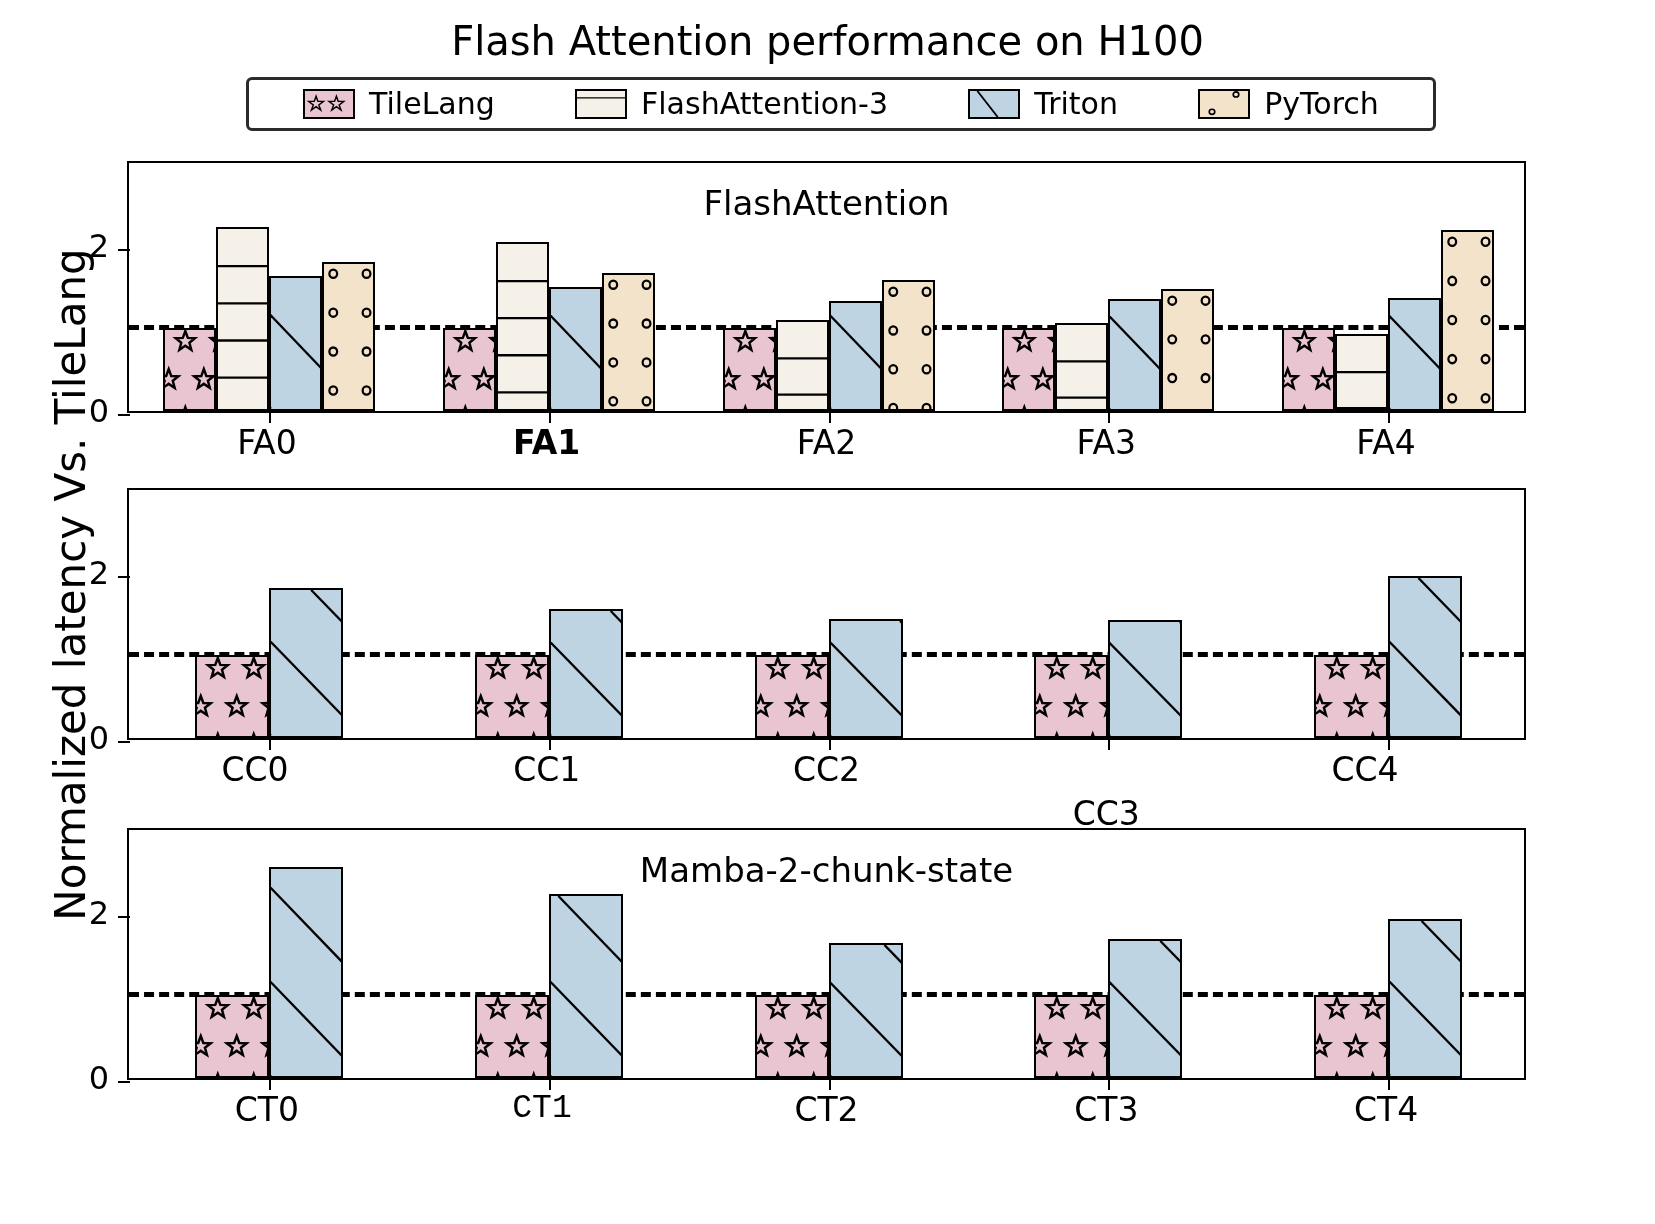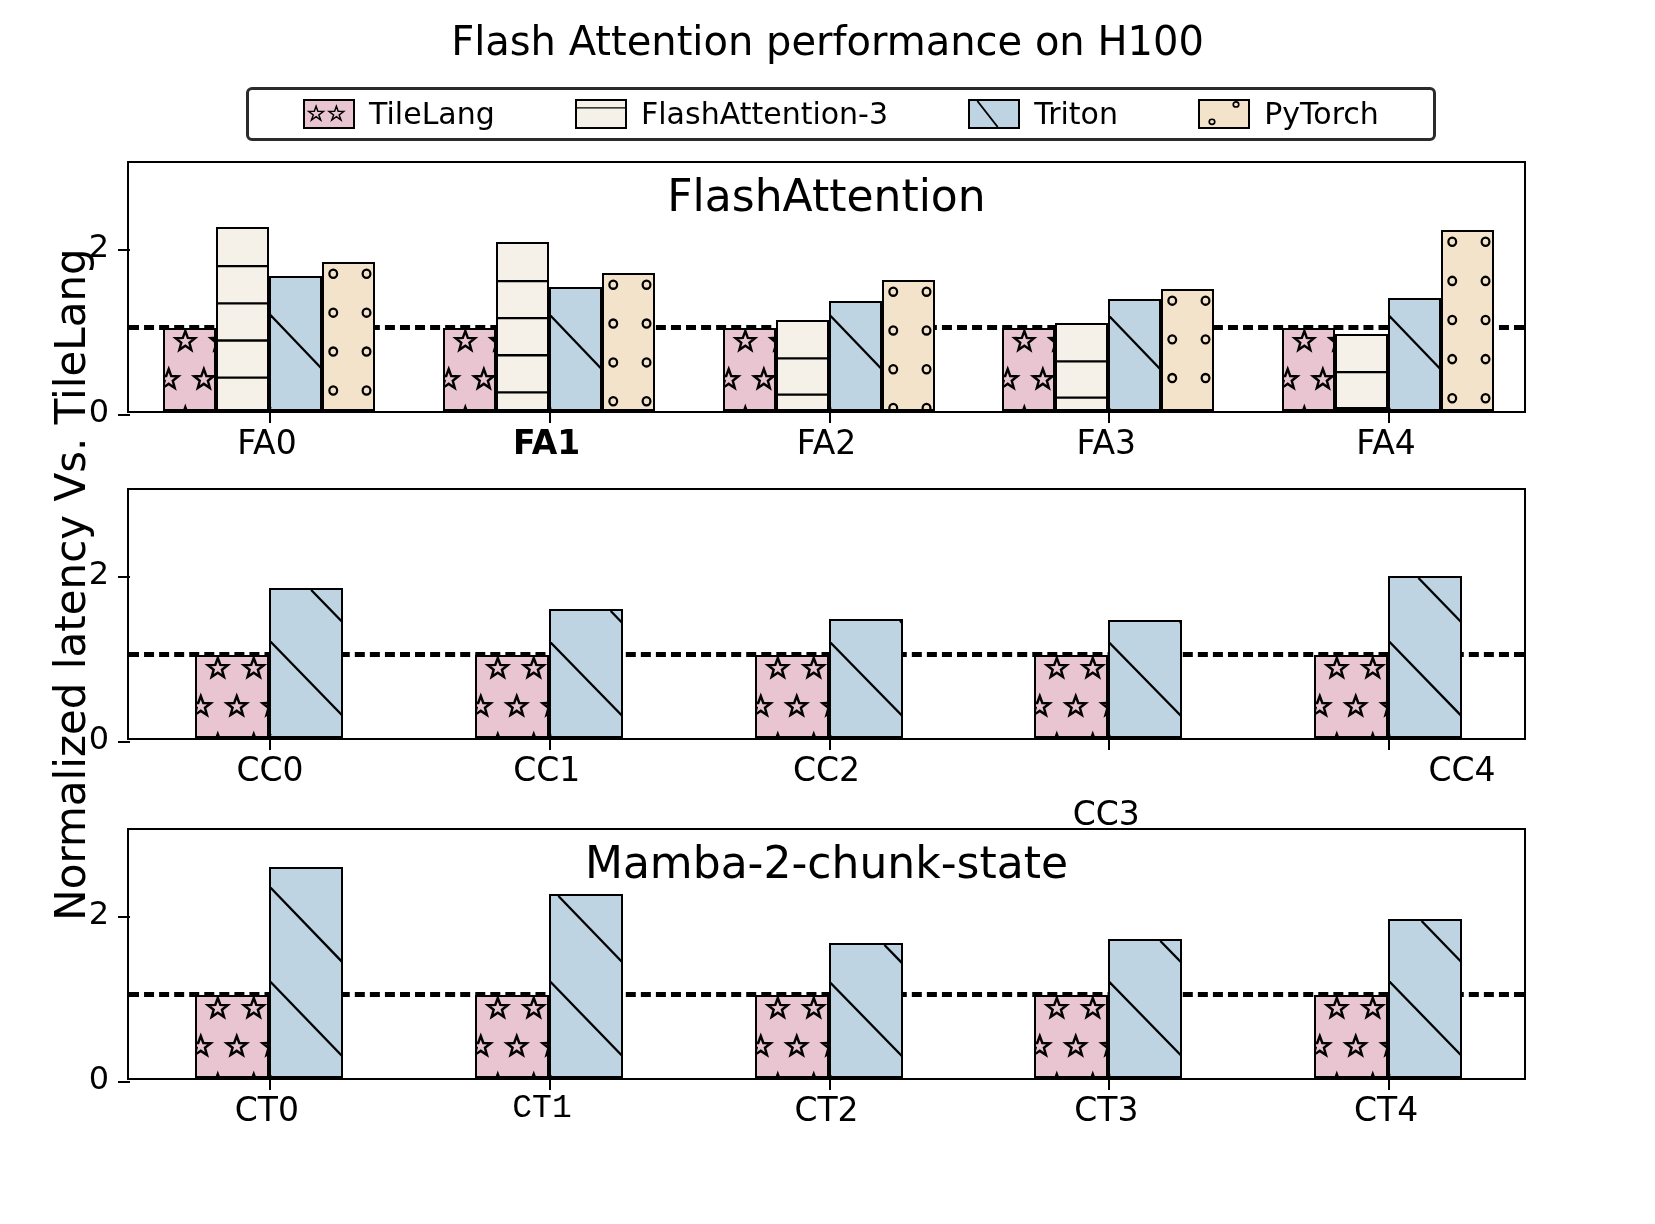--- a/index.html
+++ b/index.html
@@ -6,38 +6,38 @@
   body{width:1655px;height:1224px;font-family:"DejaVu Sans",sans-serif;color:#000;overflow:hidden;}
   .fig{position:relative;width:1655px;height:1224px;}
 
   .fig-title{
     position:absolute;left:0;top:18px;width:1655px;text-align:center;
     font-size:40px;font-weight:400;letter-spacing:0px;
   }
 
   
   .legend{
-    position:absolute;left:246px;top:87px;width:1190px;height:54px;
+    position:absolute;left:246px;top:77px;width:1190px;height:54px;
     border:3px solid #2b2b2b;border-radius:6px;background:#fff;
     display:flex;align-items:center;justify-content:space-around;
     box-sizing:border-box;padding:0 14px;
   }
   .legend-entry{display:flex;align-items:center;gap:14px;}
   .swatch{width:52px;height:30px;border:2.5px solid #000;box-sizing:border-box;position:relative;overflow:hidden;}
   .legend-label{font-size:30px;line-height:30px;white-space:nowrap;}
 
   
   .panel{position:absolute;border:2.5px solid #000;box-sizing:border-box;background:#fff;}
   #panel-0{left:127px;top:161px;width:1399px;height:252px;}
   #panel-1{left:127px;top:488px;width:1399px;height:252px;}
   #panel-2{left:127px;top:828px;width:1399px;height:252px;}
 
   .panel-title{
-    position:absolute;left:0;right:0;top:7px;text-align:center;
-    font-size:44px;font-weight:400;pointer-events:none;
+    position:absolute;left:0;right:0;top:20px;text-align:center;
+    font-size:34px;font-weight:400;pointer-events:none;
   }
 
   .plotarea{position:absolute;left:0;top:0;right:0;bottom:0;}
 
   .baseline-dash{
     position:absolute;left:0;right:0;height:0;
     border-top:5px dashed #000;
   }
 
   
@@ -615,25 +615,25 @@
       </div>
   </div>
 
 <div class="xtick-lbl" style="left: 186.9px; top: 423px;">FA0</div>
     <div class="xtick-lbl" style="left: 466.7px; top: 423px; font-weight: bold;">FA1</div>
     <div class="xtick-lbl" style="left: 746.5px; top: 423px;">FA2</div>
     <div class="xtick-lbl" style="left: 1026.3px; top: 423px;">FA3</div>
     <div class="xtick-lbl" style="left: 1306.1px; top: 423px;">FA4</div>
     <div class="ytick-lbl" style="left: 63px; top: 392px;">0</div>
     <div class="ytick-lbl" style="left: 63px; top: 226.754px;">2</div>
-    <div class="xtick-lbl" style="left: 190px; top: 750px;">CC0</div>
+    <div class="xtick-lbl" style="left: 175px; top: 750px;">CC0</div>
     <div class="xtick-lbl" style="left: 466.7px; top: 750px;">CC1</div>
     <div class="xtick-lbl" style="left: 746.5px; top: 750px;">CC2</div>
     <div class="xtick-lbl" style="left: 1026.3px; top: 794px;">CC3</div>
-    <div class="xtick-lbl" style="left: 1382px; top: 750px;">CC4</div>
+    <div class="xtick-lbl" style="left: 1285px; top: 750px;">CC4</div>
     <div class="ytick-lbl" style="left: 63px; top: 719px;">0</div>
     <div class="ytick-lbl" style="left: 63px; top: 553.754px;">2</div>
     <div class="xtick-lbl" style="left: 186.9px; top: 1090px;">CT0</div>
     <div class="xtick-lbl" style="left: 462px; top: 1090px; font-family: Liberation Mono, monospace;">CT1</div>
     <div class="xtick-lbl" style="left: 746.5px; top: 1090px;">CT2</div>
     <div class="xtick-lbl" style="left: 1026.3px; top: 1090px;">CT3</div>
     <div class="xtick-lbl" style="left: 1306.1px; top: 1090px;">CT4</div>
     <div class="ytick-lbl" style="left: 63px; top: 1059px;">0</div>
     <div class="ytick-lbl" style="left: 63px; top: 893.754px;">2</div>
   </div>

